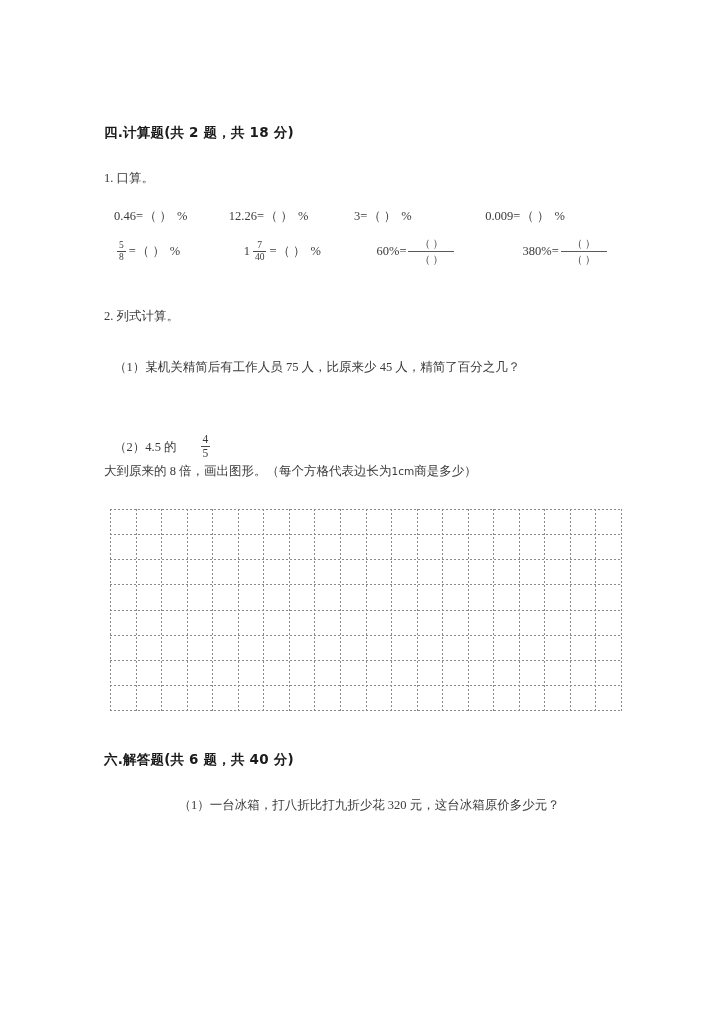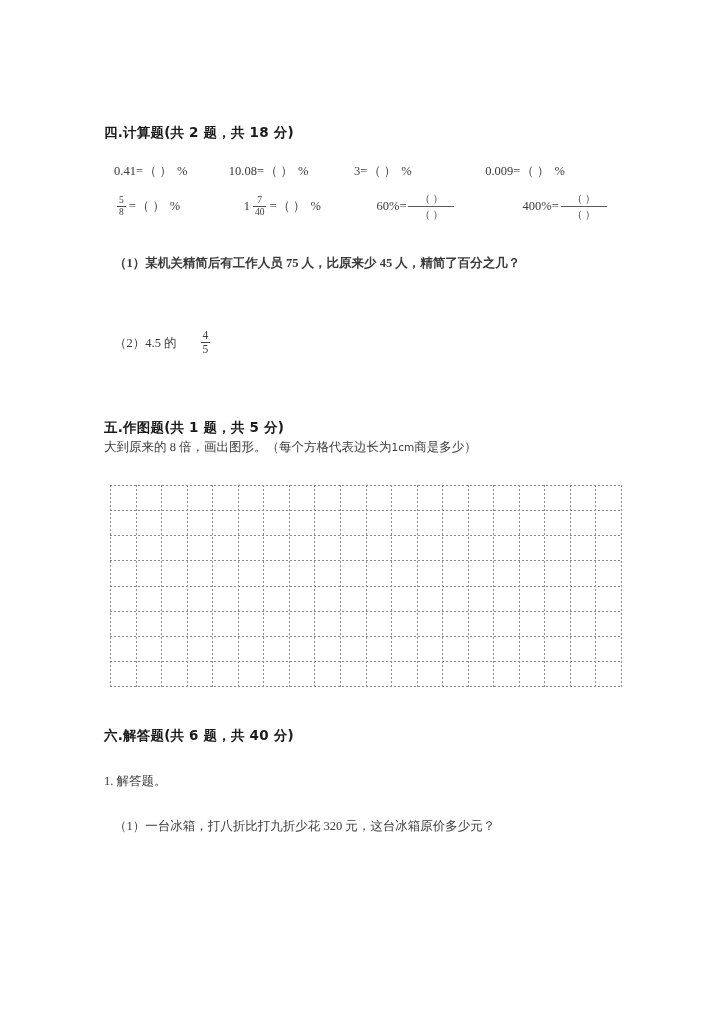--- a/index.html
+++ b/index.html
@@ -202,30 +202,31 @@
   .unit { font-family: "DejaVu Sans", "Liberation Sans", sans-serif; font-size: 10.5px; }
 </style>
 </head>
 <body>
 
 <div class="page">
   <div class="content">
 
     <div class="section-heading block-calc-title">四.计算题(共 2 题，共 18 分)</div>
 
+    <div class="q-label block-q1">1. 口算。</div>
 
     <div class="calc-row calc-row-1">
       <span class="calc-item">
-        <span>0.41=</span>
+        <span>0.46=</span>
         <span class="blank">（    ）</span>
         <span class="pct">%</span>
       </span>
       <span class="gap-a"></span>
       <span class="calc-item">
-        <span>10.08=</span>
+        <span>12.26=</span>
         <span class="blank">（    ）</span>
         <span class="pct">%</span>
       </span>
       <span class="gap-b"></span>
       <span class="calc-item">
         <span>3=</span>
         <span class="blank">（    ）</span>
         <span class="pct">%</span>
       </span>
       <span class="gap-c"></span>
@@ -263,46 +264,46 @@
       <span class="calc-item">
         <span>60%</span>
         <span>=</span>
         <span class="frac-blank">
           <span class="num">（    ）</span>
           <span class="den">（    ）</span>
         </span>
       </span>
       <span class="gap-f"></span>
       <span class="calc-item">
-        <span>400%</span>
+        <span>380%</span>
         <span>=</span>
         <span class="frac-blank">
           <span class="num">（    ）</span>
           <span class="den">（    ）</span>
         </span>
       </span>
     </div>
 
-
-    <div class="q-text block-q2a" style="padding-left:10px;font-weight:bold;">
+    <div class="q-label block-q2-title">2. 列式计算。</div>
+
+    <div class="q-text block-q2a" style="padding-left:10px;">
       <span>（1）</span><span>某机关精简后有工作人员 75 人，比原来少 45 人，精简了百分之几？</span>
     </div>
 
     <div class="inline-q2 block-q2b" style="padding-left:10px;">
       <span>（2）</span>
       <span>4.5 的</span>
       <span class="q2-gap"></span>
       <span class="frac frac-lg">
         <span class="num">4</span>
         <span class="den">5</span>
       </span>
       <span class="q2-gap"></span>
     </div>
 
-    <div class="section-heading sec5">五.作图题(共 1 题，共 5 分)</div>
 
     <div class="q-text">
       <span>大到原来的 8 倍，画出图形。（每个方格代表边长为</span><span class="unit">1cm</span><span>商是多少）</span>
     </div>
 
     <div class="grid-wrap">
       <div class="grid-paper" id="grid-paper" style="background-image: none;">
           <div class="gl-h" style="top: 0px;"></div>
           <div class="gl-h" style="top: 25px;"></div>
           <div class="gl-h" style="top: 50px;"></div>
@@ -331,20 +332,19 @@
           <div class="gl-v" style="left: 409px;"></div>
           <div class="gl-v" style="left: 434px;"></div>
           <div class="gl-v" style="left: 460px;"></div>
           <div class="gl-v" style="left: 485px;"></div>
           <div class="gl-v" style="left: 511px;"></div>
         </div>
     </div>
 
     <div class="section-heading sec6">六.解答题(共 6 题，共 40 分)</div>
 
-    <div class="q-label sec6-q">1. 解答题。</div>
-
-    <div class="q-text sec6-q1" style="padding-left:10px;">
+
+    <div class="q-text sec6-q1" style="padding-left:10px;text-align:center;">
       <span>（1）</span><span>一台冰箱，打八折比打九折少花 320 元，这台冰箱原价多少元？</span>
     </div>
 
   </div>
 </div>
 
 </body></html>

